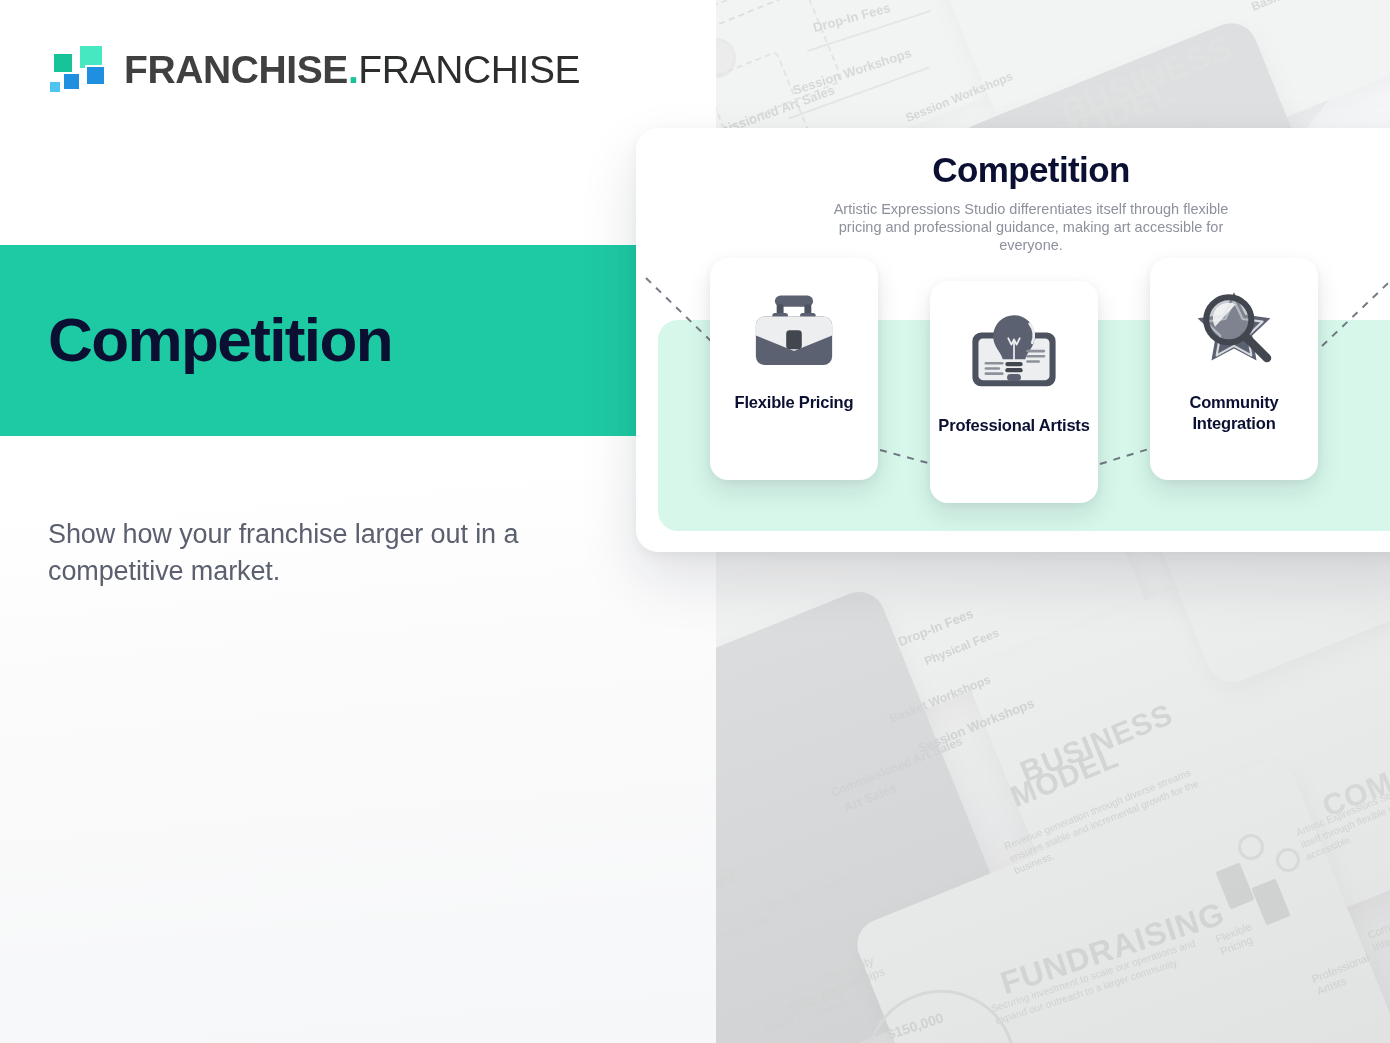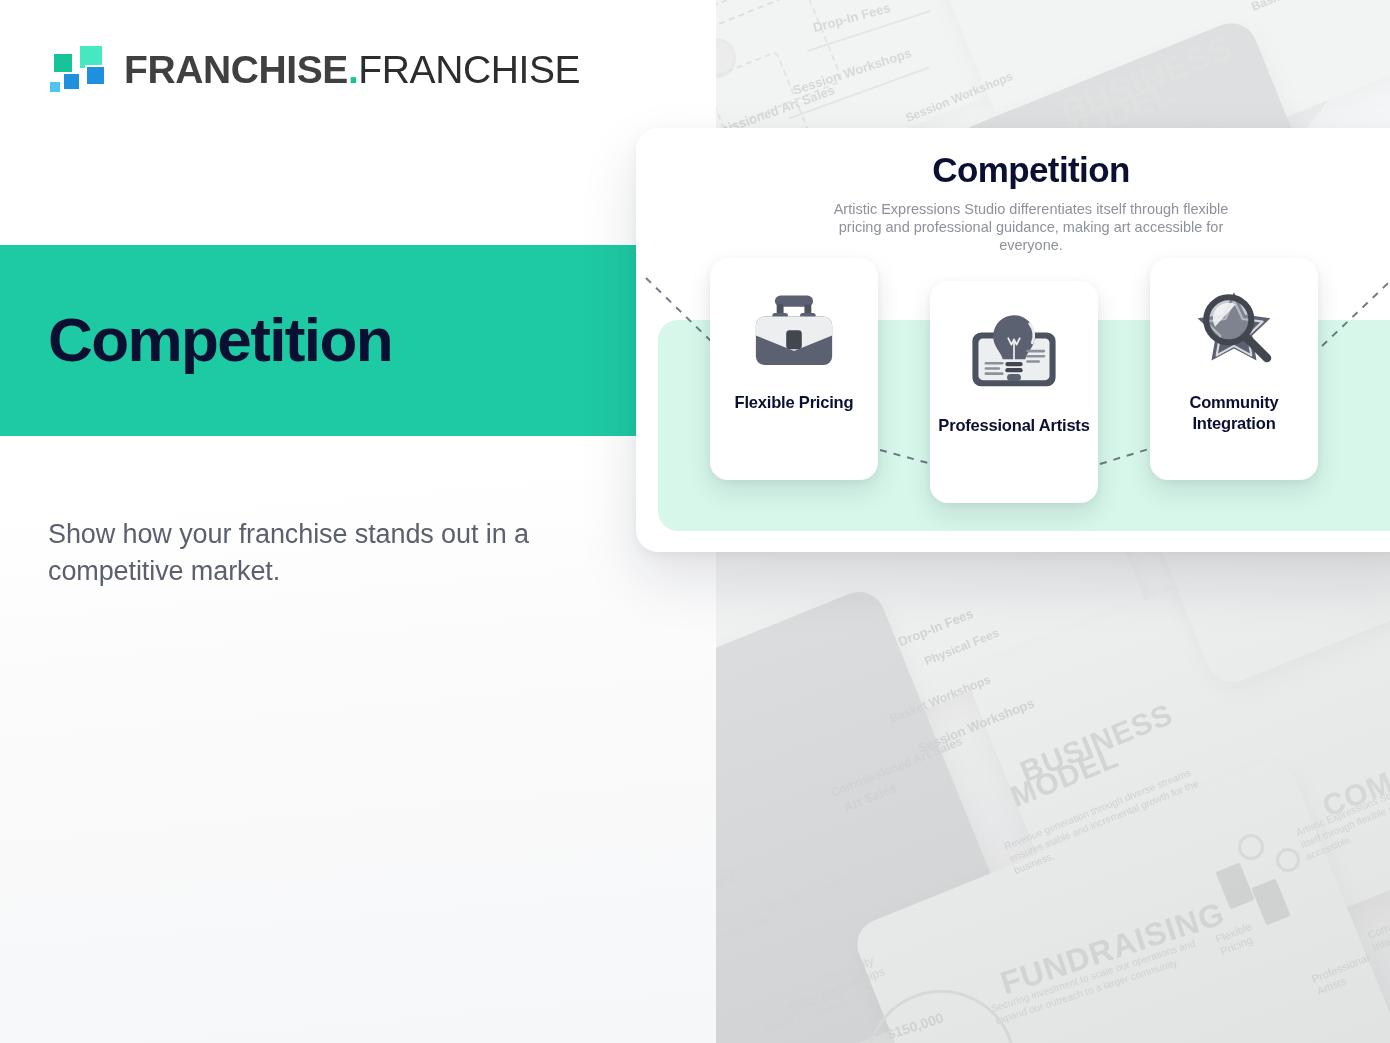--- a/index.html
+++ b/index.html
@@ -207,21 +207,21 @@
       <span class="wm-a">FRANCHISE</span>
         <span class="wm-dot">.</span>
         <span class="wm-b">FRANCHISE</span>
     </div>
   </div>
 
   <div class="teal-band"></div>
   <div class="teal-title">Competition</div>
 
   <div class="body-copy">
-    <p>Show how your franchise stands out in a competitive market.</p>
+    <p>Show how your franchise larger out in a competitive market.</p>
   </div>
 
   <div class="card">
 
     <div class="card-title">Competition</div>
     <div class="card-sub">Artistic Expressions Studio differentiates itself through flexible pricing and professional guidance, making art accessible for everyone.</div>
 
     <div class="mint-panel"></div>
 
     <svg class="conn" viewBox="0 0 790 424">

